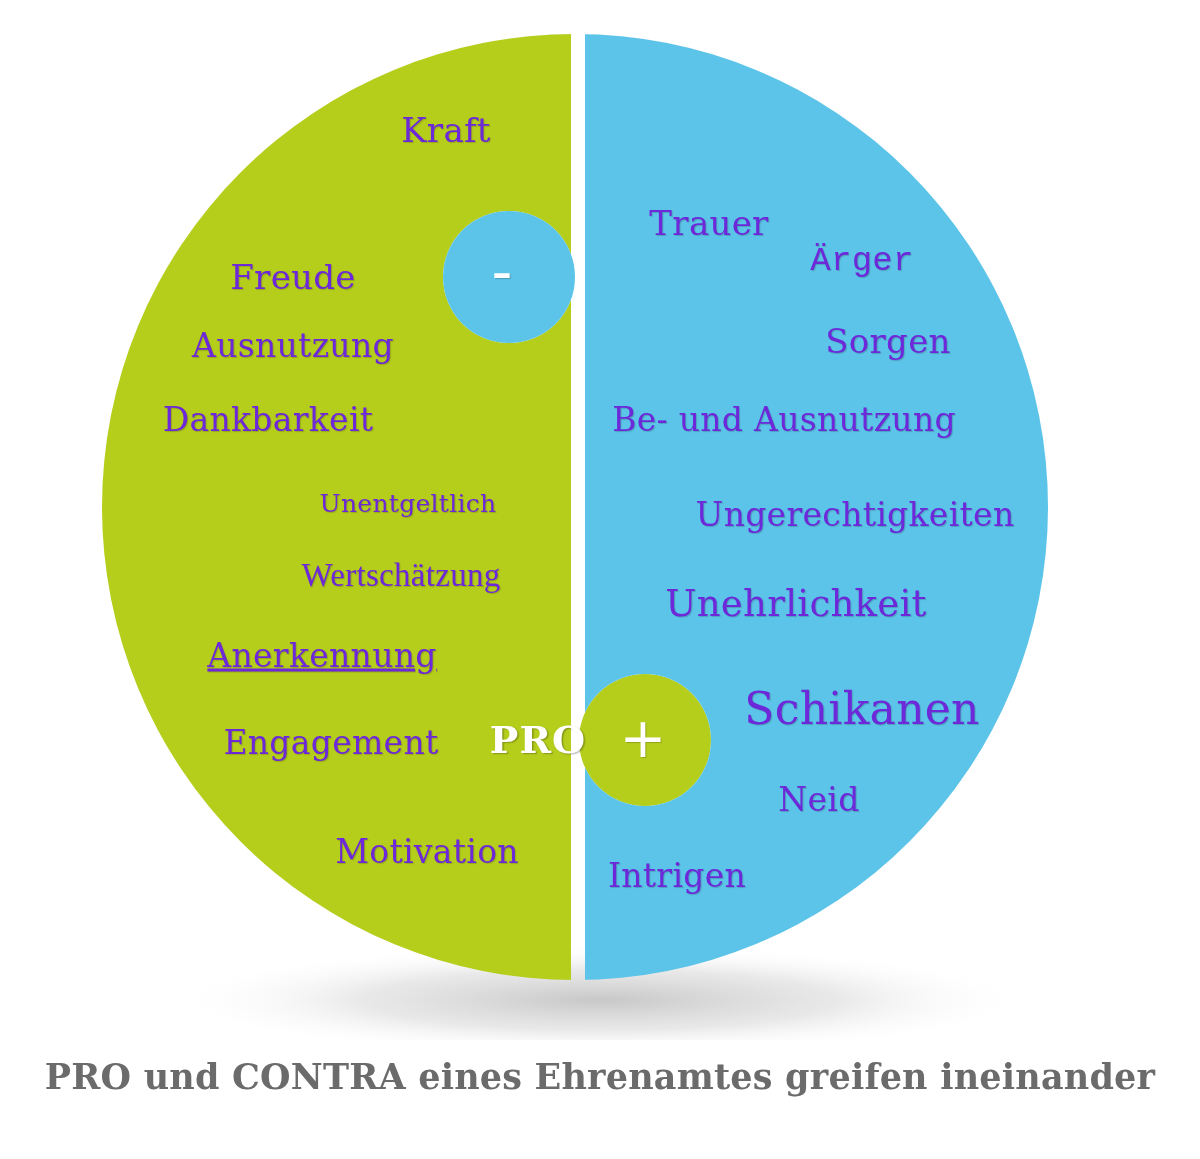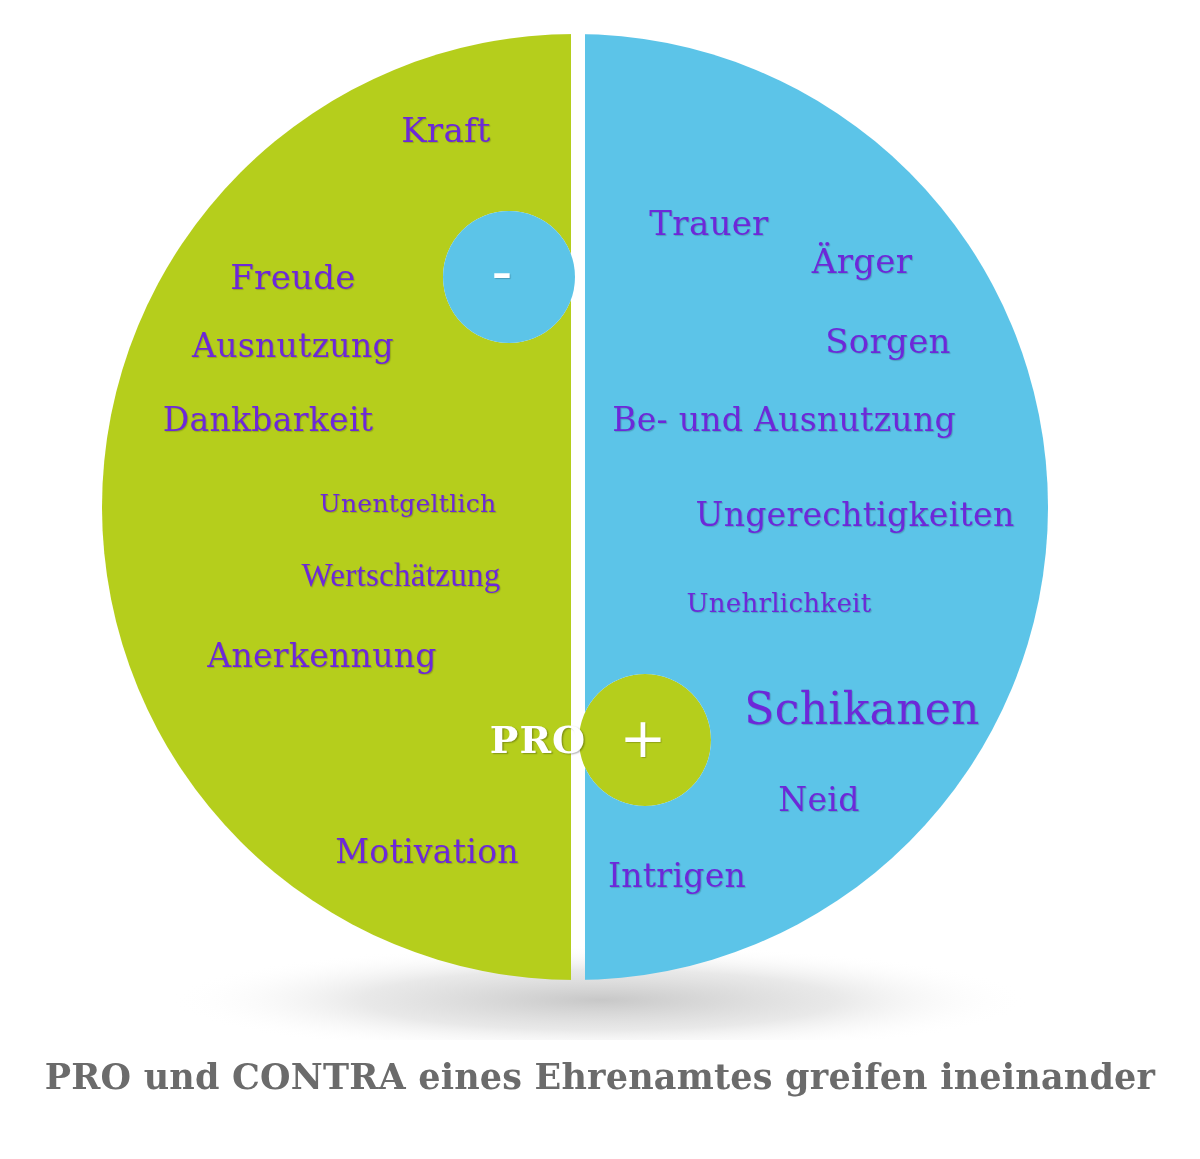--- a/index.html
+++ b/index.html
@@ -129,29 +129,30 @@
       </g>
     </g>
   </svg>
 
   <div class="word" style="left:446px; top:130px; font-size:34px;">Kraft</div>
   <div class="word" style="left:293px; top:277px; font-size:34px;">Freude</div>
   <div class="word" style="left:293px; top:345px; font-size:33px;">Ausnutzung</div>
   <div class="word" style="left:268px; top:419px; font-size:33px;">Dankbarkeit</div>
   <div class="word" style="left:408px; top:503px; font-size:25px;">Unentgeltlich</div>
   <div class="word" style="left:401px; top:575px; font-size:33px;font-family:Liberation Serif, serif;">Wertschätzung</div>
-  <div class="word" style="left:322px; top:655px; font-size:33px;">Anerkennung</div>
+  <div class="word" style="left:322px; top:655px; font-size:33px;text-decoration:underline;">Anerkennung</div>
+  <div class="word" style="left:331px; top:742px; font-size:33px;">Engagement</div>
   <div class="word" style="left:427px; top:851px; font-size:33px;">Motivation</div>
 
   <div class="word" style="left:709px; top:175px; font-size:34px;margin-top:48px;">Trauer</div>
-  <div class="word" style="left:862px; top:261px; font-size:34px;">Ärger</div>
+  <div class="word" style="left:862px; top:261px; font-size:34px;font-family:Liberation Mono, monospace;">Ärger</div>
   <div class="word" style="left:888px; top:341px; font-size:34px;">Sorgen</div>
   <div class="word" style="left:784px; top:419px; font-size:33px;">Be- und Ausnutzung</div>
   <div class="word" style="left:855px; top:514px; font-size:33px;">Ungerechtigkeiten</div>
-  <div class="word" style="left:779px; top:603px; font-size:26px;">Unehrlichkeit</div>
+  <div class="word" style="left:796px; top:603px; font-size:37px;">Unehrlichkeit</div>
   <div class="word" style="left:862px; top:708px; font-size:44px;">Schikanen</div>
   <div class="word" style="left:819px; top:799px; font-size:33px;">Neid</div>
   <div class="word" style="left:677px; top:875px; font-size:33px;">Intrigen</div>
 
   <div class="sign" style="left:502px; top:272px; font-size:58px;">-</div>
 
   <div class="side-label" style="left:538px; top:739px; font-size:38px;">PRO</div>
   <div class="sign" style="left:643px; top:738px; font-size:56px;">+</div>
 
   <div id="caption">PRO und CONTRA eines Ehrenamtes greifen ineinander</div>

